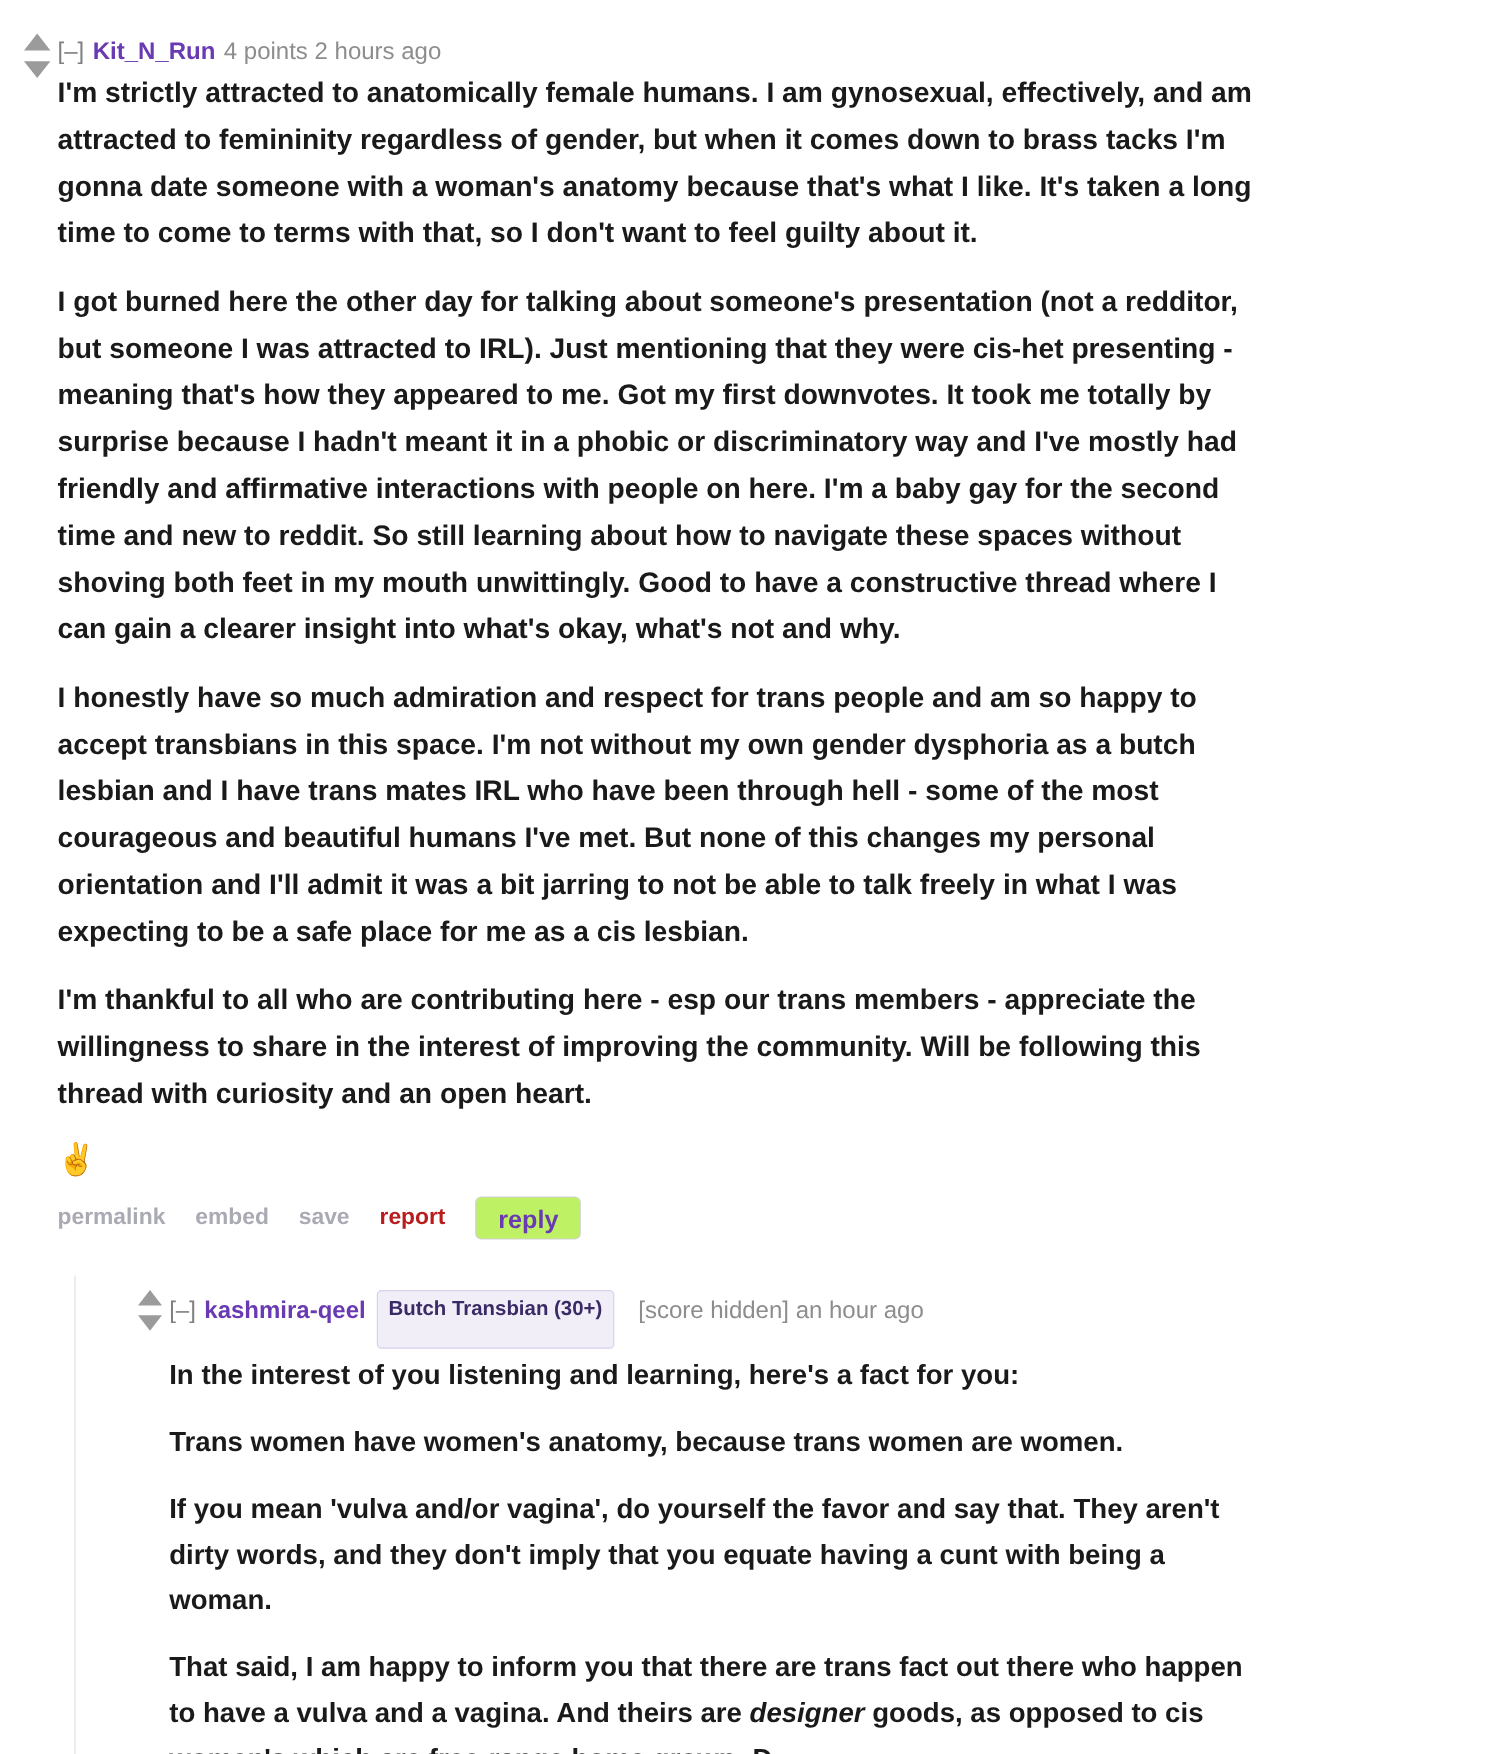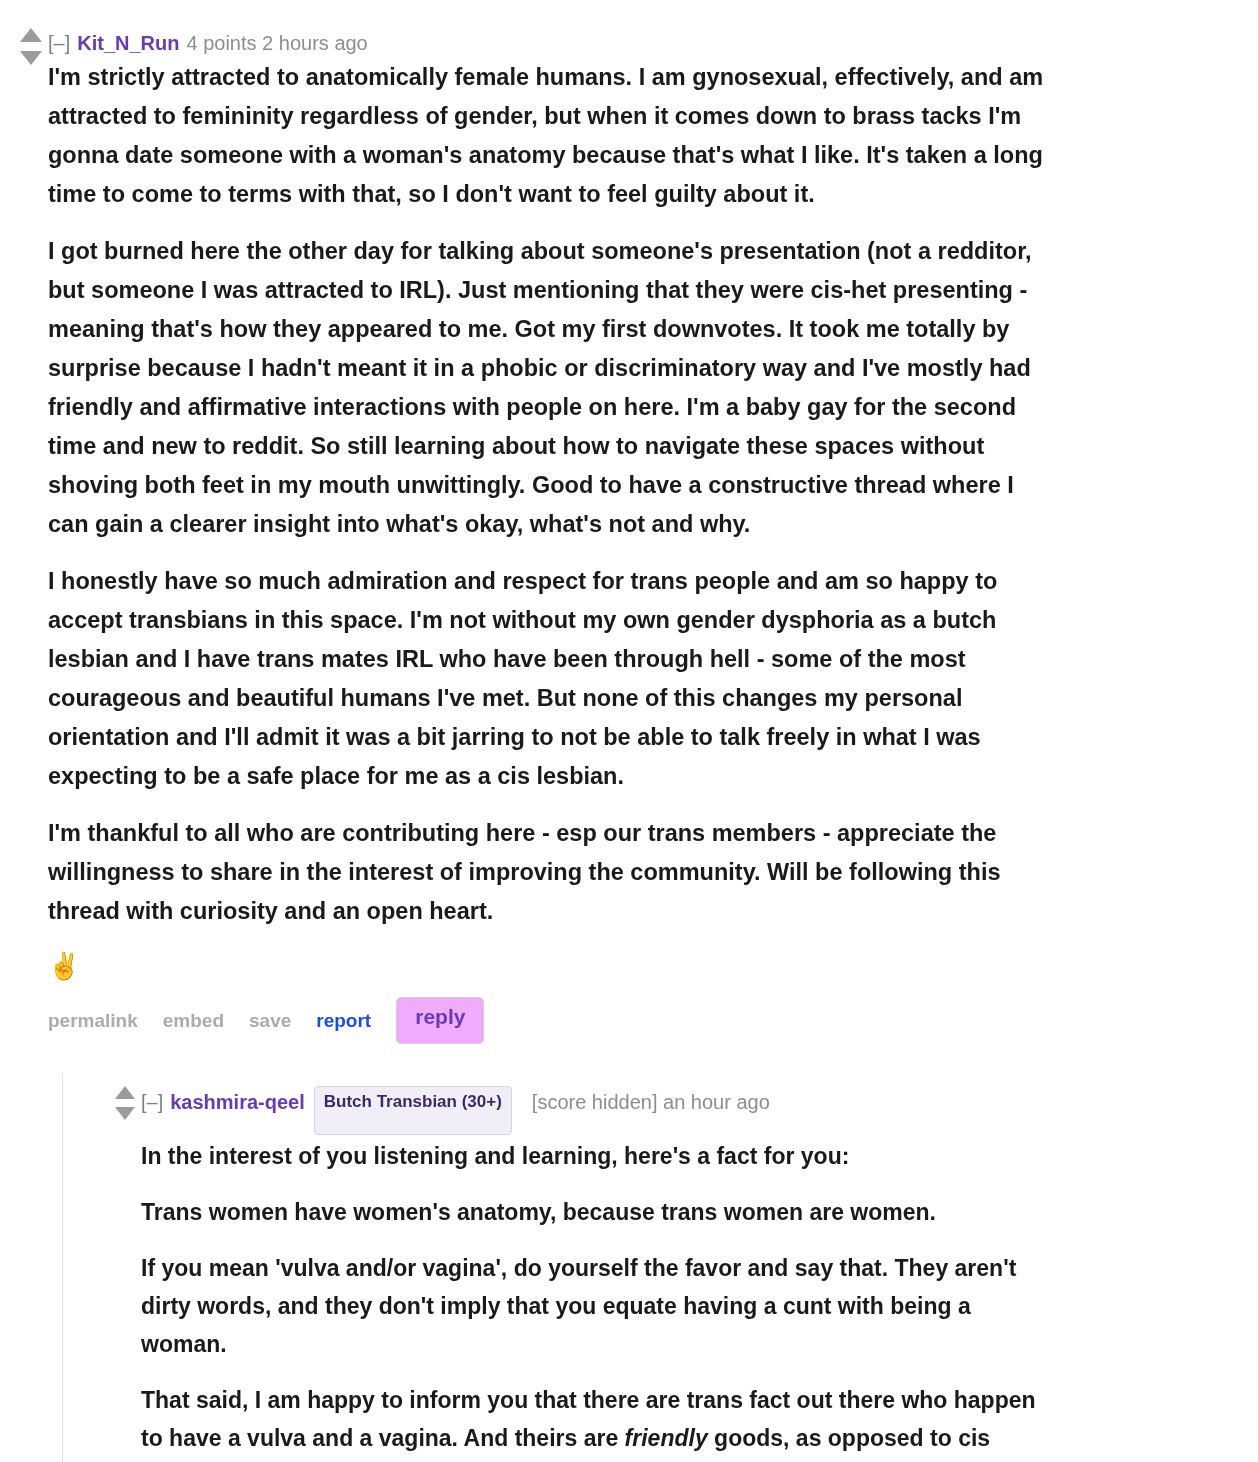--- a/index.html
+++ b/index.html
@@ -129,31 +129,31 @@
   }
   .btn-link {
     color: #aaaab4;
     text-decoration: none;
     font-weight: bold;
     margin-right: 25px;
     cursor: pointer;
     white-space: nowrap;
   }
   .btn-link.report {
-    color: #1d4ed8;
+    color: #b91c1c;
   }
   .reply-btn {
     display: inline-block;
     border: 1px solid #d0d0d0;
     border-radius: 5px;
-    background: #f0abfc;
+    background: #bef264;
     color: #6a3ab2;
     font-size: 21px;
     font-weight: bold;
-    padding: 8px 18px 16px 18px;
+    padding: 8px 18px 5px 18px;
     cursor: pointer;
     line-height: 1;
   }
 
   
   .child {
     margin-top: 30px;
     padding-left: 46px;
     border-left: 1px solid #e2e2e2;
     margin-left: 14px;
@@ -223,21 +223,21 @@
 
             <div class="tagline">
               <a class="collapse">[–]</a><a class="author">kashmira-qeel</a><span class="flair">Butch Transbian (30+)</span><span class="score-hidden">[score hidden]</span>
               <span class="time">an hour ago</span>
             </div>
 
             <div class="usertext">
               <p>In the interest of you listening and learning, here's a fact for you:</p>
               <p>Trans women have women's anatomy, because trans women are women.</p>
               <p>If you mean 'vulva and/or vagina', do yourself the favor and say that. They aren't dirty words, and they don't imply that you equate having a cunt with being a woman.</p>
-              <p><span>That said, I am happy to inform you that there are trans fact out there who happen to have a vulva and a vagina. And theirs are </span><em>friendly</em><span> goods, as opposed to cis women's which are free-range home grown ;D</span></p>
+              <p><span>That said, I am happy to inform you that there are trans fact out there who happen to have a vulva and a vagina. And theirs are </span><em>designer</em><span> goods, as opposed to cis women's which are free-range home grown ;D</span></p>
             </div>
 
             <div class="buttons">
               <a class="btn-link">permalink</a>
               <a class="btn-link">embed</a>
               <a class="btn-link">save</a>
               <a class="btn-link">parent</a>
               <a class="btn-link report">report</a>
               <a class="reply-btn">reply</a>
             </div>

